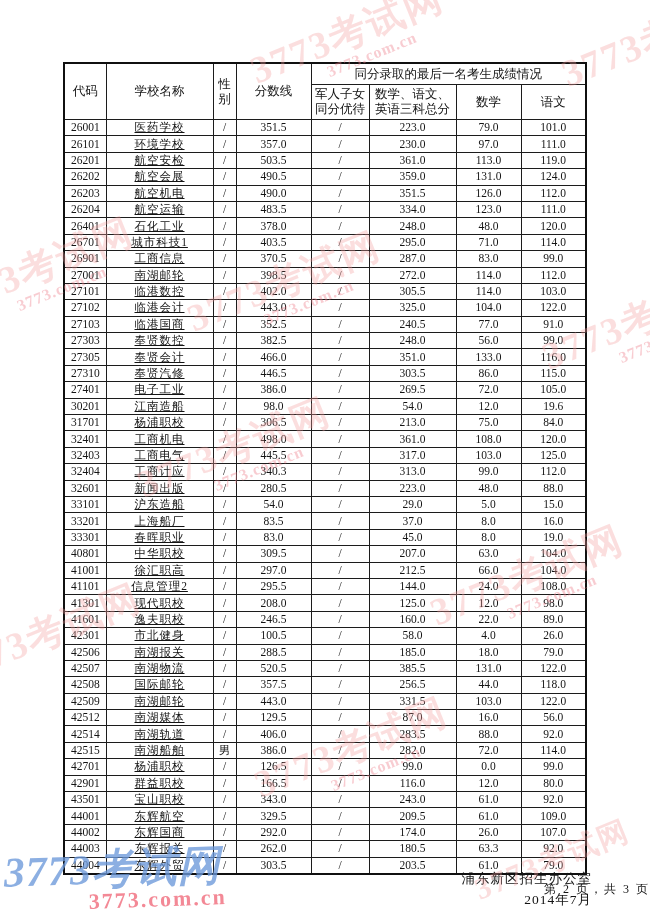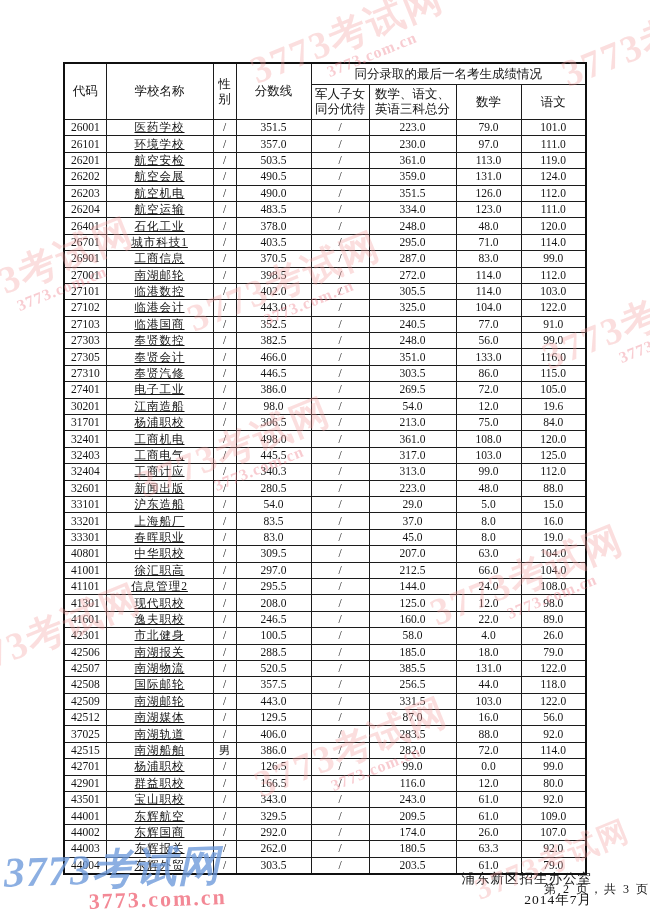--- a/index.html
+++ b/index.html
@@ -490,21 +490,21 @@
         <td>42512</td>
         <td>南湖媒体</td>
         <td>/</td>
         <td>129.5</td>
         <td>/</td>
         <td>87.0</td>
         <td>16.0</td>
         <td>56.0</td>
       </tr>
       <tr>
-        <td>37025</td>
+        <td>42514</td>
         <td>南湖轨道</td>
         <td>/</td>
         <td>406.0</td>
         <td>/</td>
         <td>283.5</td>
         <td>88.0</td>
         <td>92.0</td>
       </tr>
       <tr>
         <td>42515</td>

